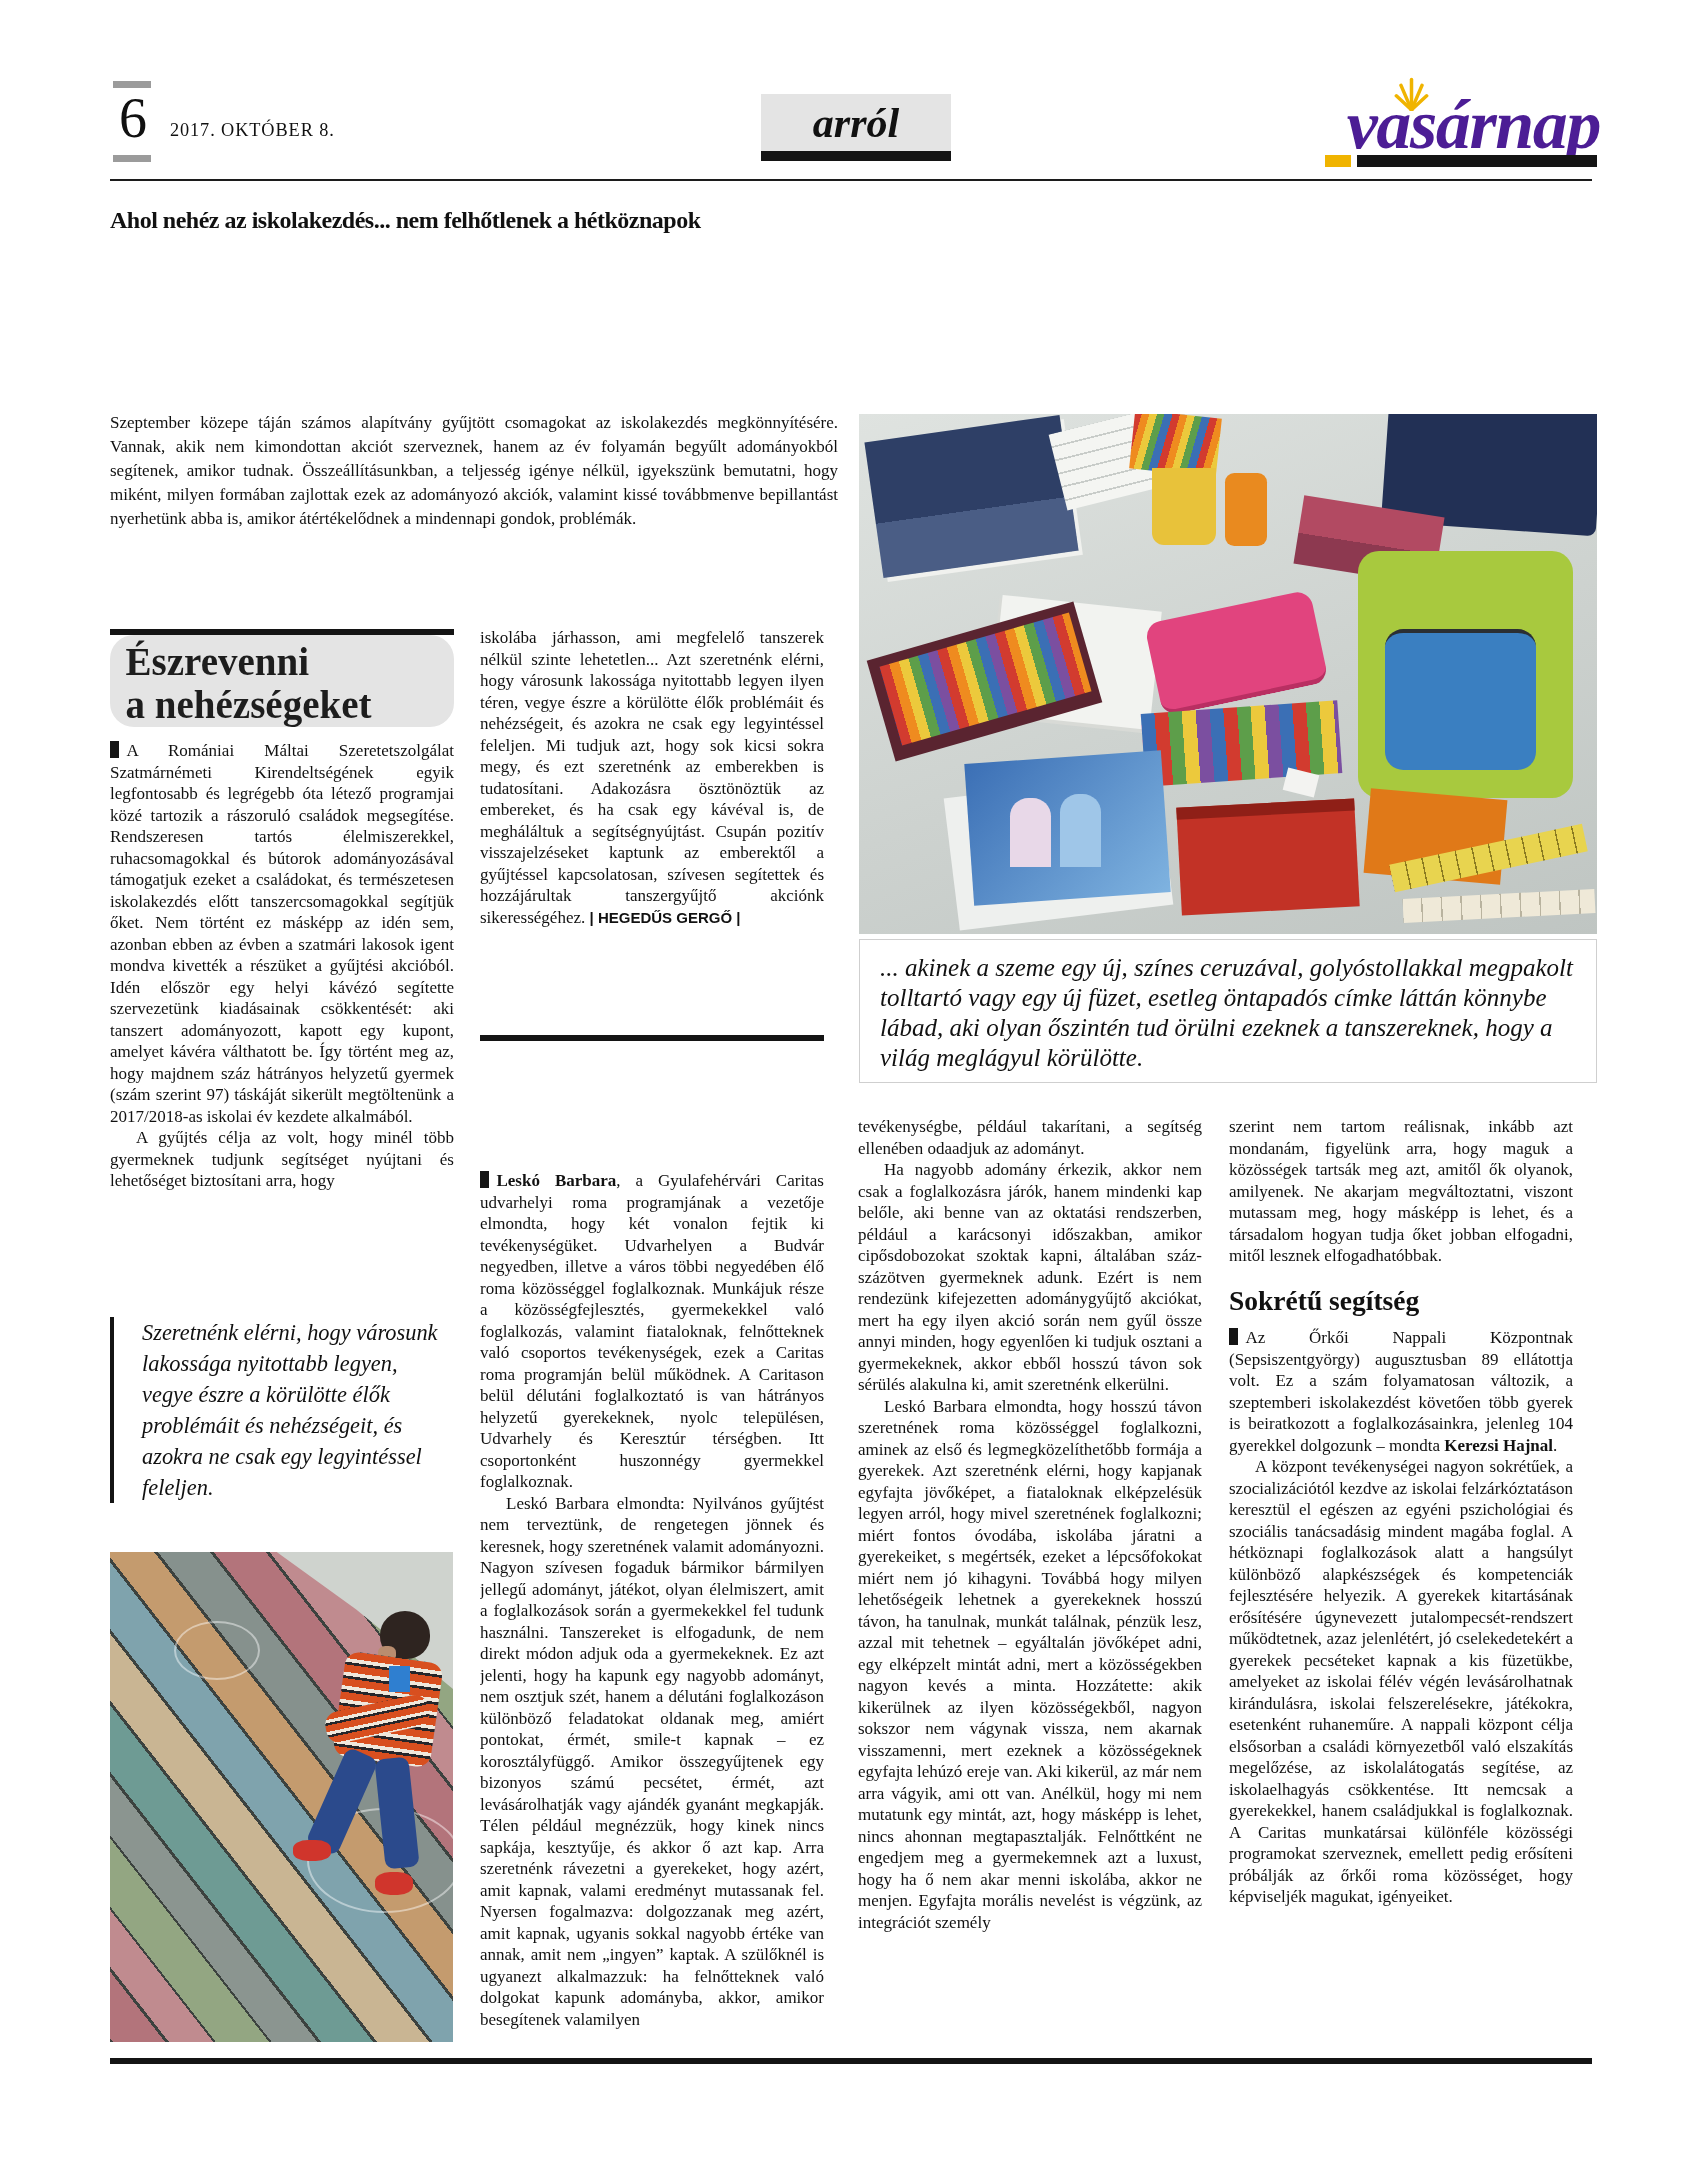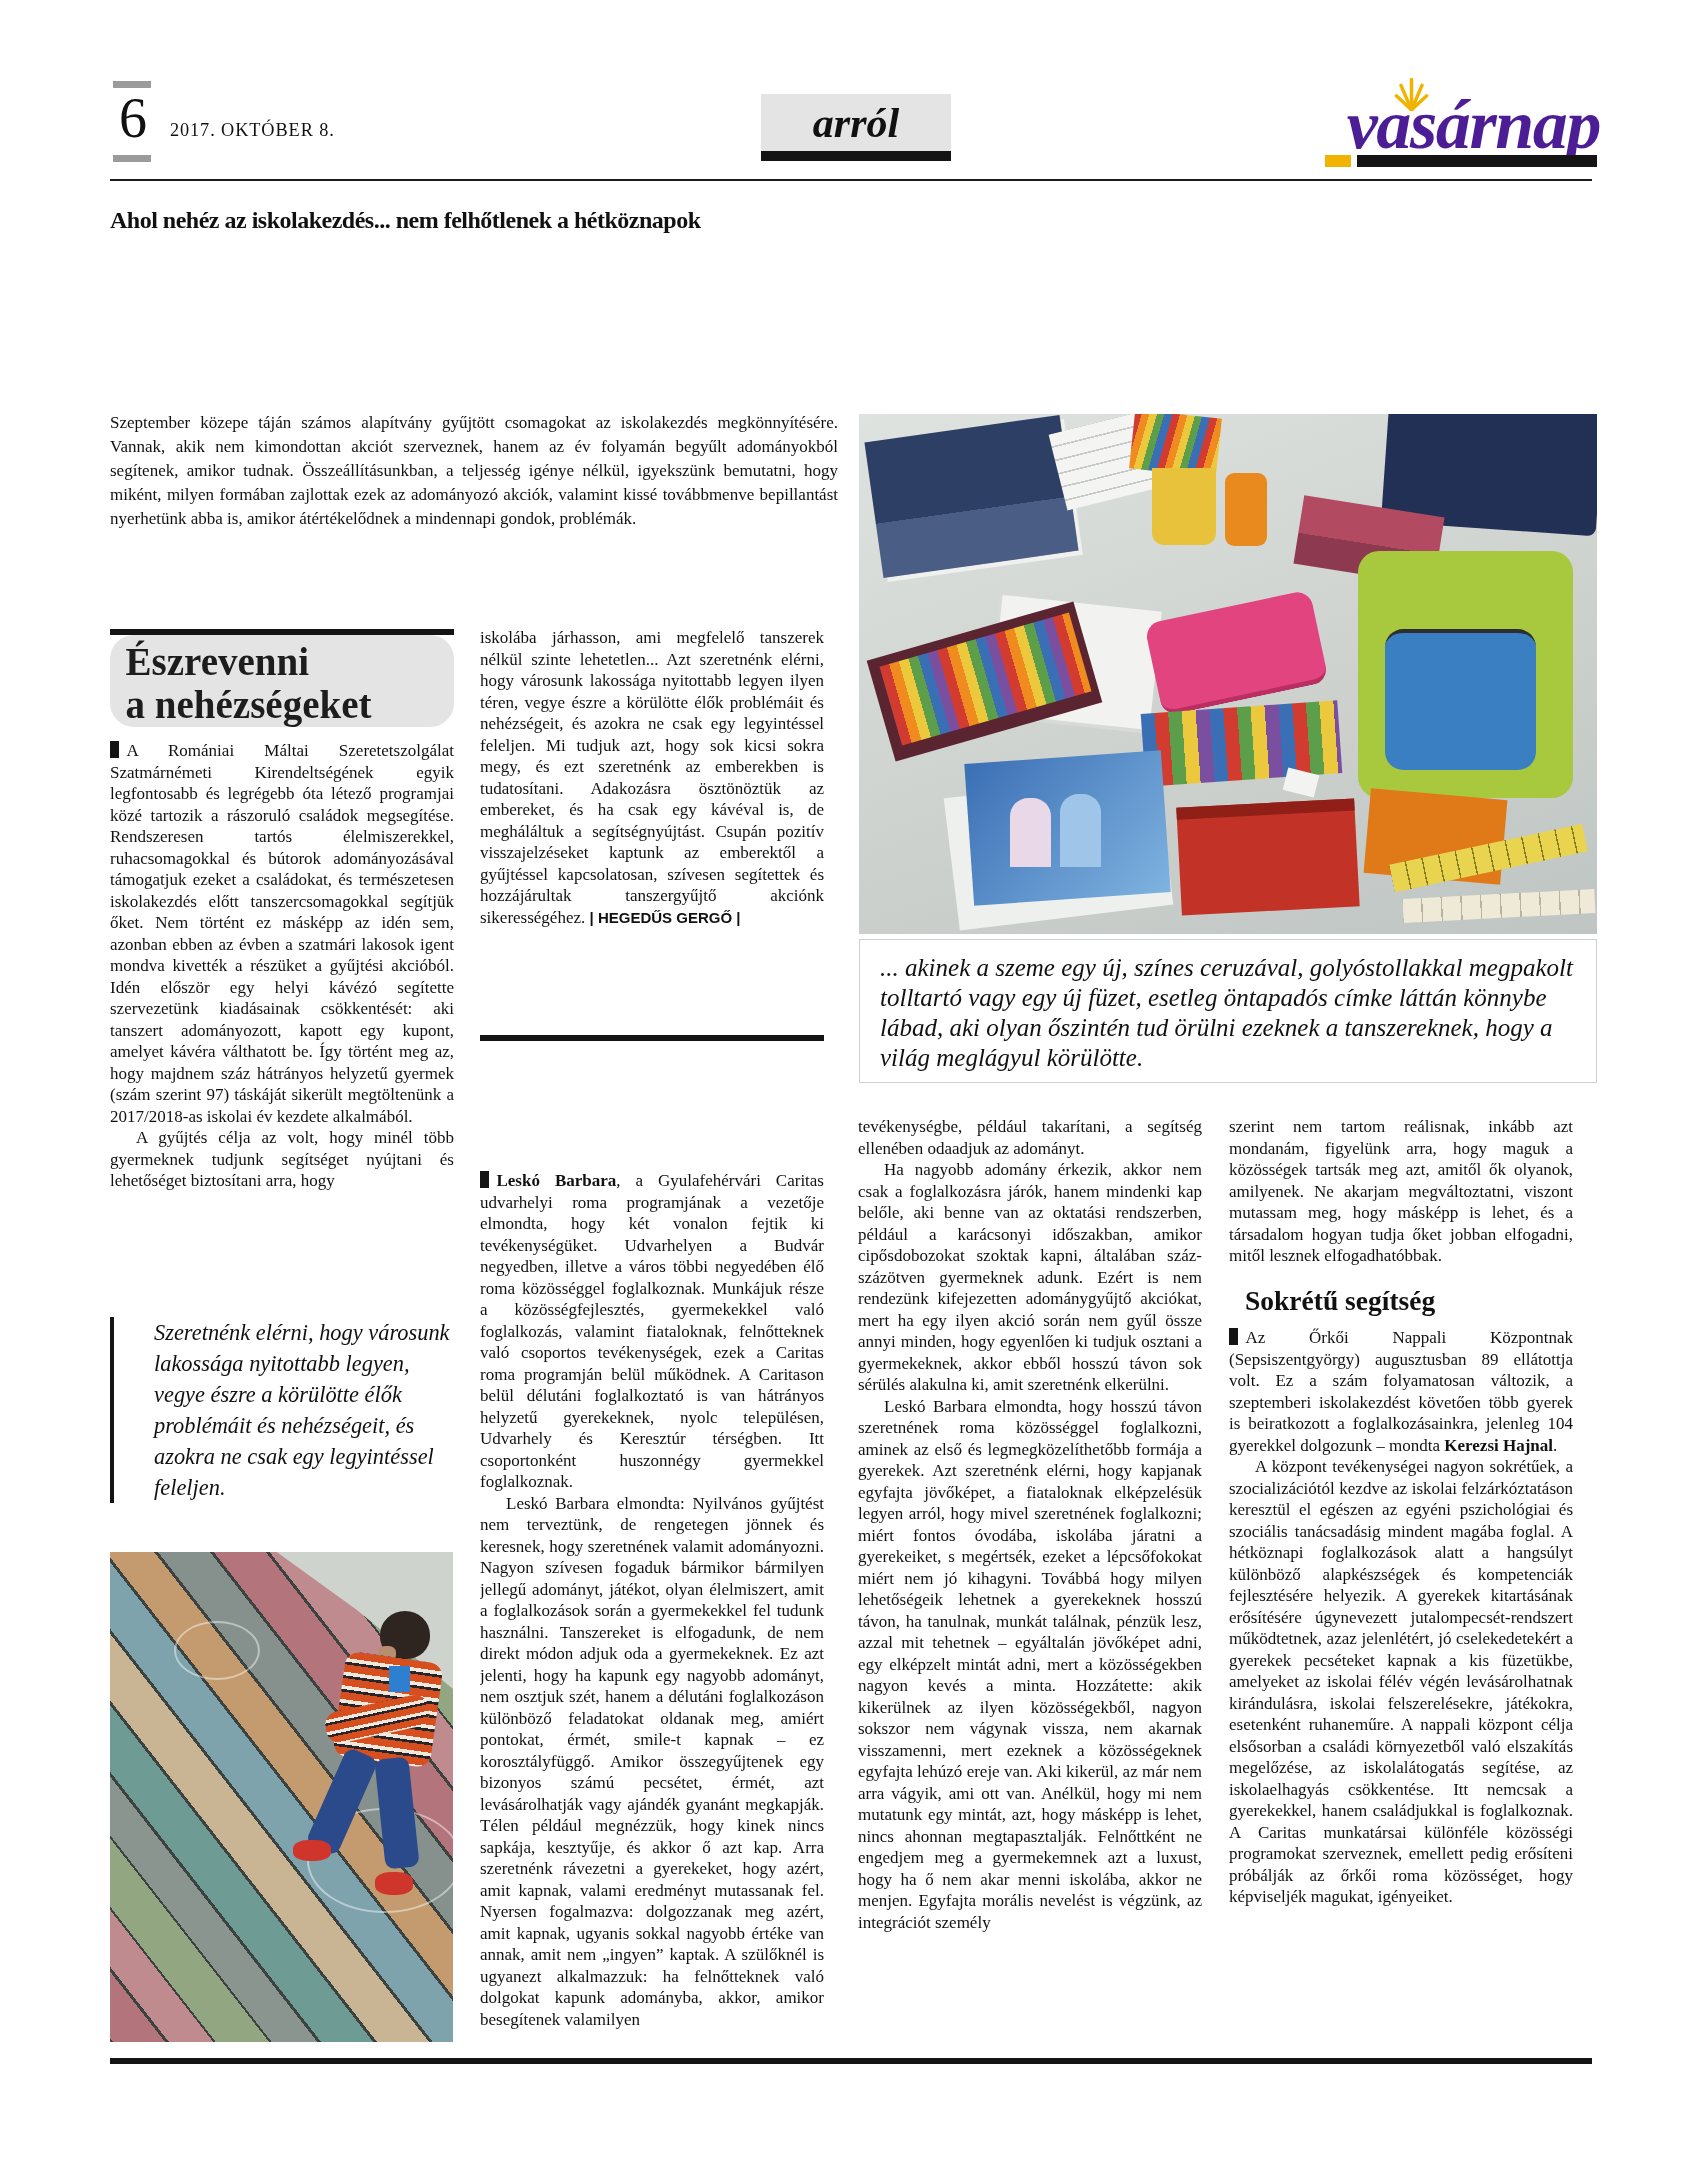--- a/index.html
+++ b/index.html
@@ -32,23 +32,23 @@
   .ind{text-indent:26px;}
   .pmark{display:inline-block;width:9.2px;height:16.5px;background:#141414;margin-right:7.3px;vertical-align:-1.8px;}
   .bold{font-weight:bold;}
   .byline{font-family:"Liberation Sans",sans-serif;font-weight:bold;font-size:15px;letter-spacing:0;}
 
   .hbar{width:344px;height:6.4px;background:#141414;}
   .hbox1{width:344px;height:92px;background:#e4e4e4;box-sizing:border-box;
          padding:4.6px 0 0 15.6px;font-weight:bold;font-size:39px;line-height:43px;color:#1d1d1d;}
   .hbox2{width:344px;height:90px;background:#e4e4e4;box-sizing:border-box;
          padding:20px 0 0 24px;font-weight:bold;font-size:44px;line-height:1;color:#1d1d1d;}
-  .h3{font-weight:bold;font-size:27.5px;line-height:1;margin:20px 0 13px 16px;text-align:left;text-indent:0;}
+  .h3{font-weight:bold;font-size:27.5px;line-height:1;margin:20px 0 13px 0;text-align:left;text-indent:0;}
 
-  .quote1{width:344px;box-sizing:border-box;border-left:4.6px solid #141414;padding-left:40px;
+  .quote1{width:344px;box-sizing:border-box;border-left:4.6px solid #141414;padding-left:28px;
           font-style:italic;font-size:22.4px;line-height:31px;text-align:left;}
   .quote2{width:738px;height:144px;box-sizing:border-box;border:1.4px solid #cfcfcf;
           padding:13px 20px;font-style:italic;font-size:25px;line-height:30px;text-align:left;}
 
   
   .photo1{width:738px;height:520px;overflow:hidden;background:linear-gradient(160deg,#dfe3e0 0%,#cdd2cf 55%,#bfc5c2 100%);}
   .photo1 .it{position:absolute;}
 
   
   .photo2{width:343px;height:490px;overflow:hidden;background:#8f9694;}

